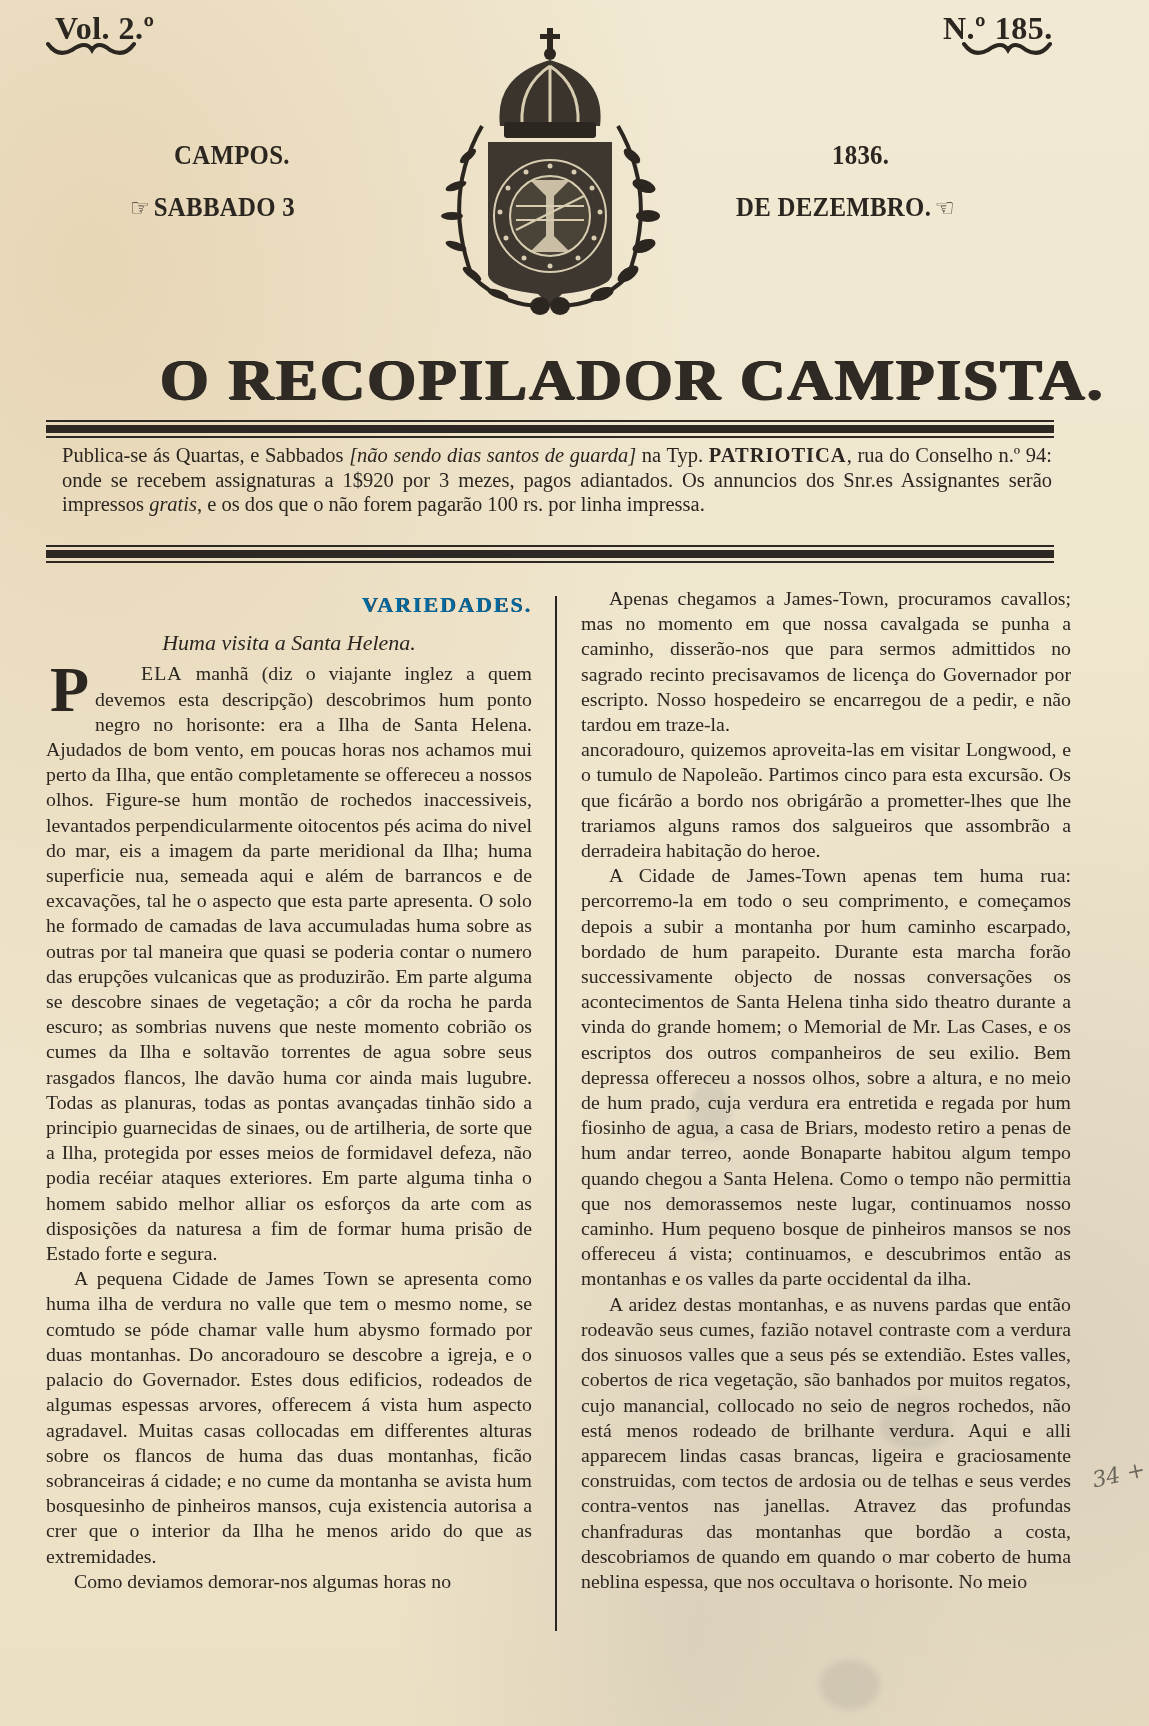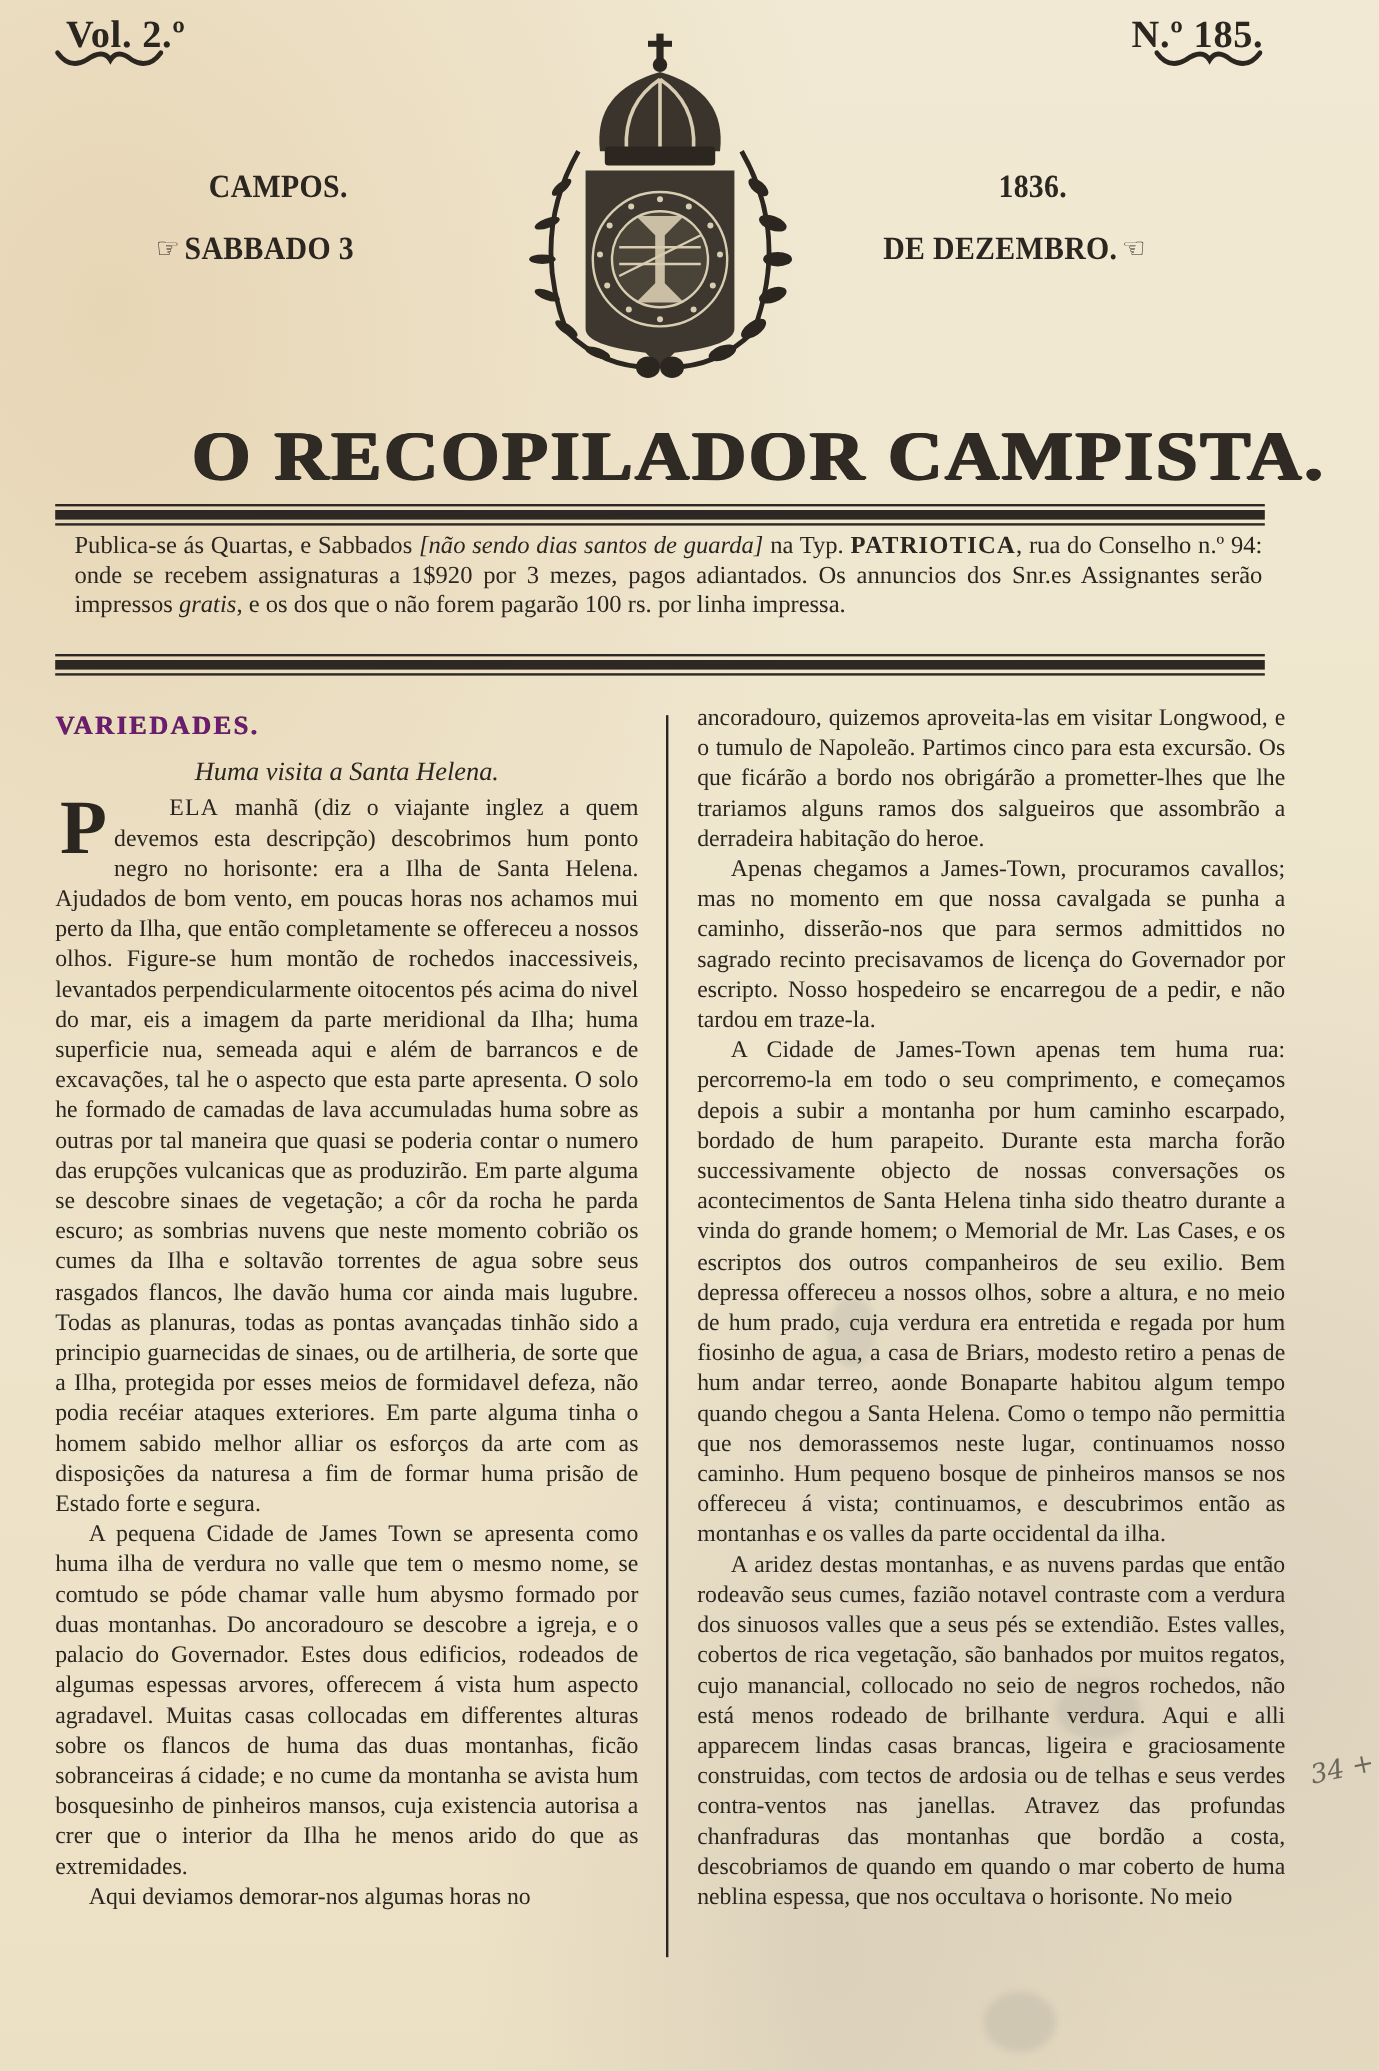--- a/index.html
+++ b/index.html
@@ -66,22 +66,22 @@
 
   .col-divider { position: absolute; left: 555px; top: 596px; width: 2px; height: 1035px; background: #2a2521; }
 
   .column {
     position: absolute; font-size: 19.8px; line-height: 25.2px; text-align: justify;
   }
   .col-left { left: 46px; top: 586px; width: 486px; }
   .col-right { left: 581px; top: 586px; width: 490px; }
 
   .section-head {
-    text-align: left; font-family: "Liberation Serif", serif; font-weight: 900;
-    font-size: 22px; letter-spacing: 2px; margin: 6px 0 2px; color: #701a75;
+    text-align: right; font-family: "Liberation Serif", serif; font-weight: 900;
+    font-size: 22px; letter-spacing: 2px; margin: 6px 0 2px; color: #0369a1;
     text-shadow: 0.6px 0 0 #3a342c;
   }
   .subhead { text-align: center; font-style: italic; font-size: 22px; margin: 13px 0 6px; }
   .para { margin: 0; text-indent: 28px; }
   .para.first { text-indent: 0; }
   .dropcap {
     float: left; font-size: 64px; line-height: 50px; font-weight: bold;
     margin: 4px 6px 0 4px; font-family: "Liberation Serif", serif;
   }
   .smallcaps { letter-spacing: 1px; margin-left: 46px; }
@@ -197,24 +197,24 @@
       <div class="thin"></div>
   </div>
 
   <div class="col-divider"></div>
 
   <div class="column col-left">
     <div class="section-head">VARIEDADES.</div>
     <div class="subhead">Huma visita a Santa Helena.</div>
     <p class="para first"><span class="dropcap">P</span><span class="smallcaps">ELA</span><span> manhã (diz o viajante inglez a quem devemos esta descripção) descobrimos hum ponto negro no horisonte: era a Ilha de Santa Helena. Ajudados de bom vento, em poucas horas nos achamos mui perto da Ilha, que então completamente se offereceu a nossos olhos. Figure-se hum montão de rochedos inaccessiveis, levantados perpendicularmente oitocentos pés acima do nivel do mar, eis a imagem da parte meridional da Ilha; huma superficie nua, semeada aqui e além de barrancos e de excavações, tal he o aspecto que esta parte apresenta. O solo he formado de camadas de lava accumuladas huma sobre as outras por tal maneira que quasi se poderia contar o numero das erupções vulcanicas que as produzirão. Em parte alguma se descobre sinaes de vegetação; a côr da rocha he parda escuro; as sombrias nuvens que neste momento cobrião os cumes da Ilha e soltavão torrentes de agua sobre seus rasgados flancos, lhe davão huma cor ainda mais lugubre. Todas as planuras, todas as pontas avançadas tinhão sido a principio guarnecidas de sinaes, ou de artilheria, de sorte que a Ilha, protegida por esses meios de formidavel defeza, não podia recéiar ataques exteriores. Em parte alguma tinha o homem sabido melhor alliar os esforços da arte com as disposições da naturesa a fim de formar huma prisão de Estado forte e segura.</span></p>
     <p class="para">A pequena Cidade de James Town se apresenta como huma ilha de verdura no valle que tem o mesmo nome, se comtudo se póde chamar valle hum abysmo formado por duas montanhas. Do ancoradouro se descobre a igreja, e o palacio do Governador. Estes dous edificios, rodeados de algumas espessas arvores, offerecem á vista hum aspecto agradavel. Muitas casas collocadas em differentes alturas sobre os flancos de huma das duas montanhas, ficão sobranceiras á cidade; e no cume da montanha se avista hum bosquesinho de pinheiros mansos, cuja existencia autorisa a crer que o interior da Ilha he menos arido do que as extremidades.</p>
-    <p class="para">Aqui deviamos demorar-nos algumas horas no</p>
+    <p class="para">Como deviamos demorar-nos algumas horas no</p>
   </div>
 
   <div class="column col-right">
+    <p class="para">Apenas chegamos a James-Town, procuramos cavallos; mas no momento em que nossa cavalgada se punha a caminho, disserão-nos que para sermos admittidos no sagrado recinto precisavamos de licença do Governador por escripto. Nosso hospedeiro se encarregou de a pedir, e não tardou em traze-la.</p>
     <p class="para first">ancoradouro, quizemos aproveita-las em visitar Longwood, e o tumulo de Napoleão. Partimos cinco para esta excursão. Os que ficárão a bordo nos obrigárão a prometter-lhes que lhe trariamos alguns ramos dos salgueiros que assombrão a derradeira habitação do heroe.</p>
-    <p class="para">Apenas chegamos a James-Town, procuramos cavallos; mas no momento em que nossa cavalgada se punha a caminho, disserão-nos que para sermos admittidos no sagrado recinto precisavamos de licença do Governador por escripto. Nosso hospedeiro se encarregou de a pedir, e não tardou em traze-la.</p>
     <p class="para">A Cidade de James-Town apenas tem huma rua: percorremo-la em todo o seu comprimento, e começamos depois a subir a montanha por hum caminho escarpado, bordado de hum parapeito. Durante esta marcha forão successivamente objecto de nossas conversações os acontecimentos de Santa Helena tinha sido theatro durante a vinda do grande homem; o Memorial de Mr. Las Cases, e os escriptos dos outros companheiros de seu exilio. Bem depressa offereceu a nossos olhos, sobre a altura, e no meio de hum prado, cuja verdura era entretida e regada por hum fiosinho de agua, a casa de Briars, modesto retiro a penas de hum andar terreo, aonde Bonaparte habitou algum tempo quando chegou a Santa Helena. Como o tempo não permittia que nos demorassemos neste lugar, continuamos nosso caminho. Hum pequeno bosque de pinheiros mansos se nos offereceu á vista; continuamos, e descubrimos então as montanhas e os valles da parte occidental da ilha.</p>
     <p class="para">A aridez destas montanhas, e as nuvens pardas que então rodeavão seus cumes, fazião notavel contraste com a verdura dos sinuosos valles que a seus pés se extendião. Estes valles, cobertos de rica vegetação, são banhados por muitos regatos, cujo manancial, collocado no seio de negros rochedos, não está menos rodeado de brilhante verdura. Aqui e alli apparecem lindas casas brancas, ligeira e graciosamente construidas, com tectos de ardosia ou de telhas e seus verdes contra-ventos nas janellas. Atravez das profundas chanfraduras das montanhas que bordão a costa, descobriamos de quando em quando o mar coberto de huma neblina espessa, que nos occultava o horisonte. No meio</p>
   </div>
 
   <div class="margin-note">34 +</div>
 </div>
 
 </body></html>

